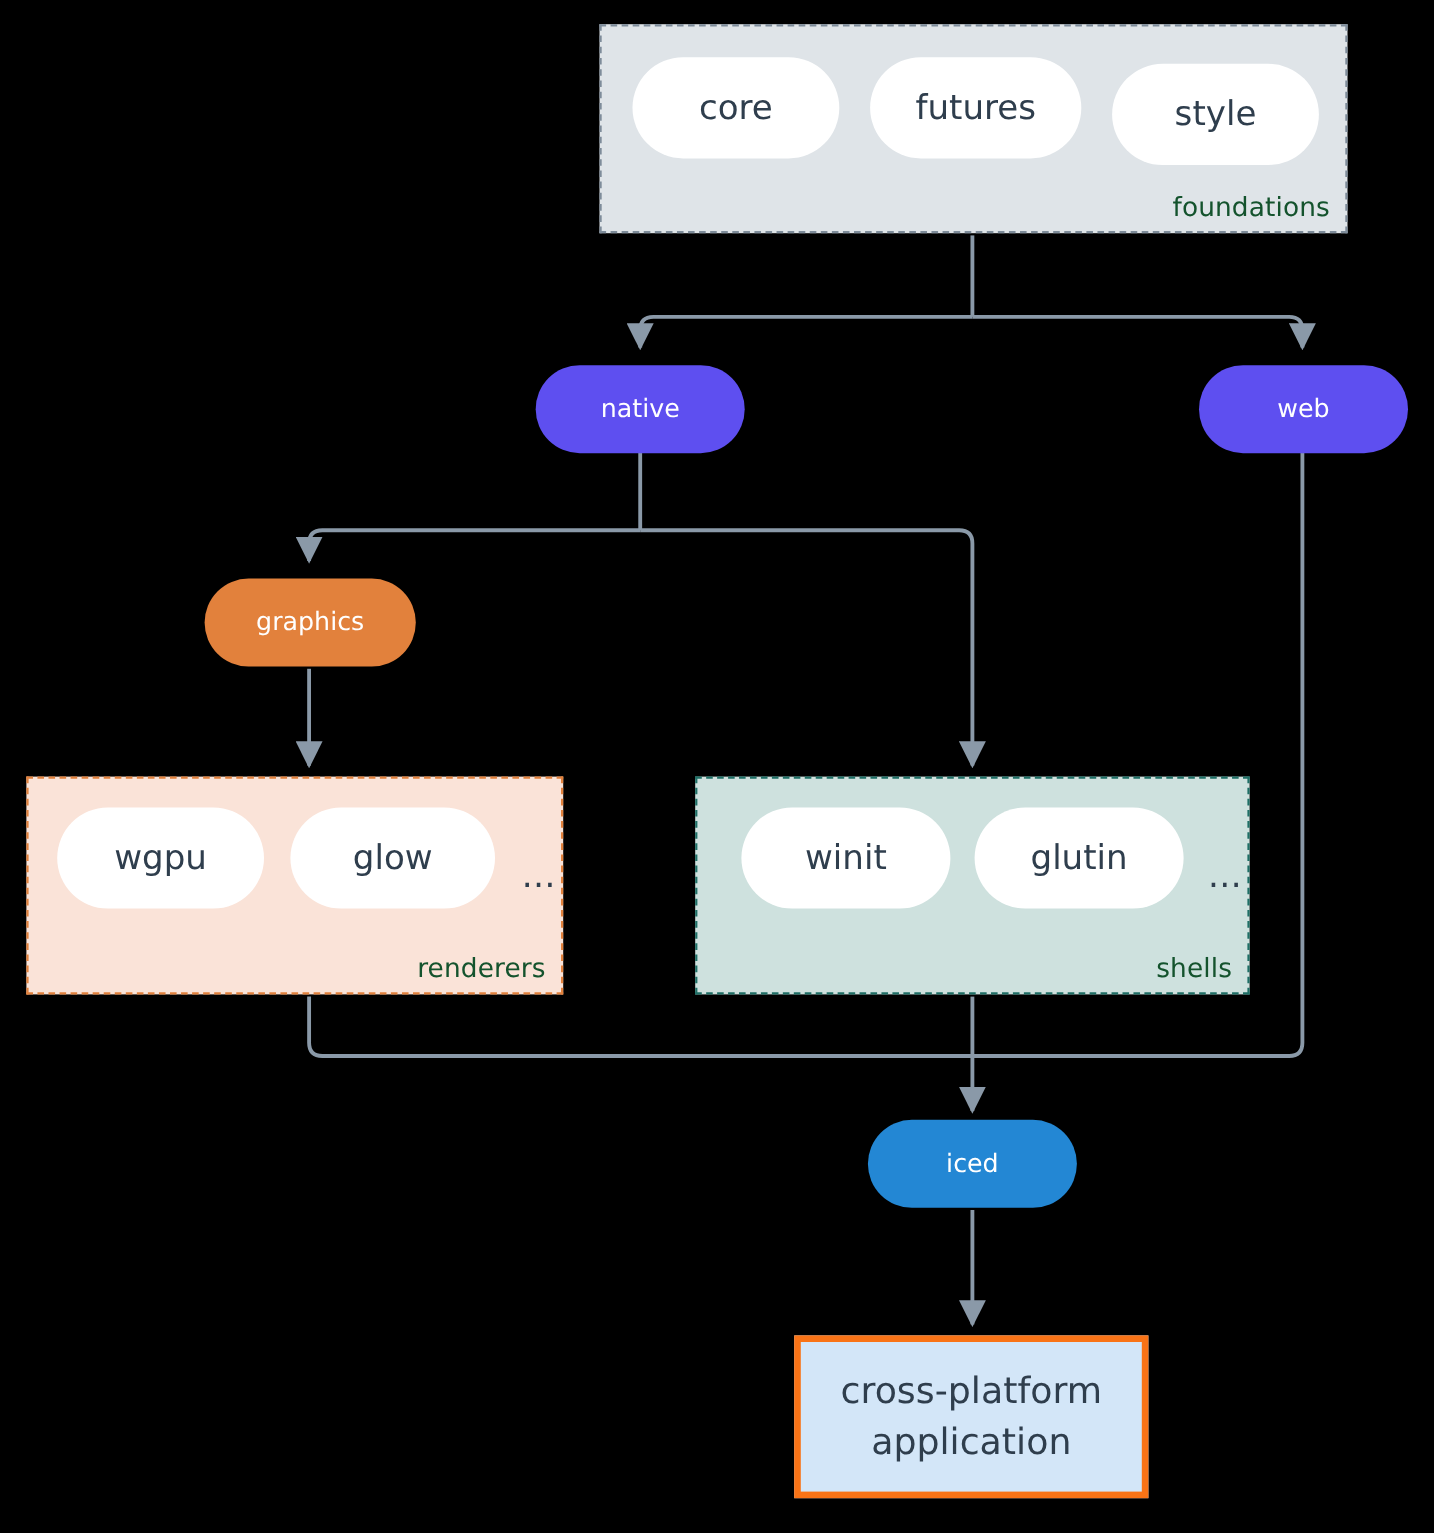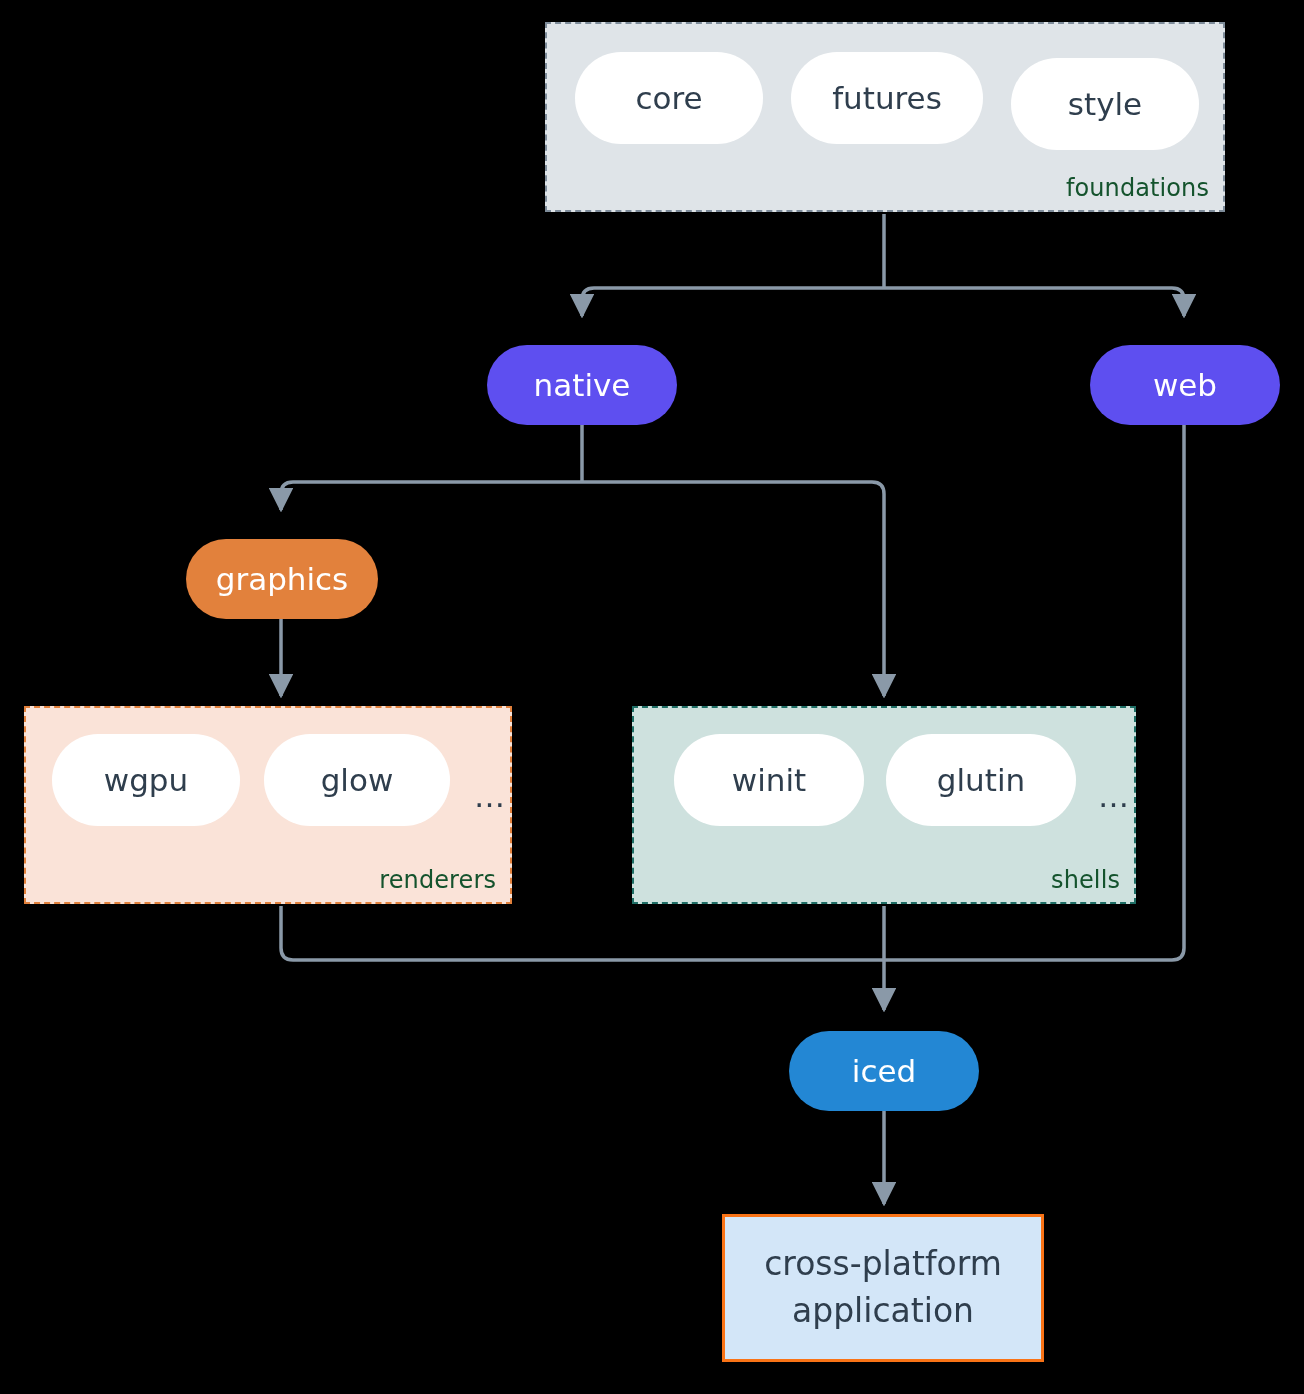--- a/index.html
+++ b/index.html
@@ -73,24 +73,23 @@
   }
 
   
   .node {
     position: absolute;
     display: flex;
     align-items: center;
     justify-content: center;
     border-radius: 999px;
     color: #FFFFFF;
-    font-size: 31px;
+    font-size: 23px;
     white-space: nowrap;
     box-sizing: border-box;
-    margin-top: 13px;
   }
   .node-rect {
     position: absolute;
     display: flex;
     flex-direction: column;
     align-items: center;
     justify-content: center;
     box-sizing: border-box;
     font-size: 33px;
     line-height: 1.42;
@@ -199,18 +198,18 @@
 
   <div class="node" id="node-graphics" style="left:186px; top:526px; width:192px; height:80px; background:#E2813C;">
     <span>graphics</span>
   </div>
 
   <div class="node" id="node-iced" style="left:789px; top:1018px; width:190px; height:80px; background:#2387D4;">
     <span>iced</span>
   </div>
 
   <div class="node-rect" id="node-application" style="left:722px; top:1214px; width:322px; height:148px;
-              background:#D3E6F8; border:3px solid #f97316; color:#2F3E4D;">
+              background:#D3E6F8; border:6px solid #f97316; color:#2F3E4D;">
     <span>cross-platform</span>
     <span>application</span>
   </div>
 
 </div>
 
 </body></html>

